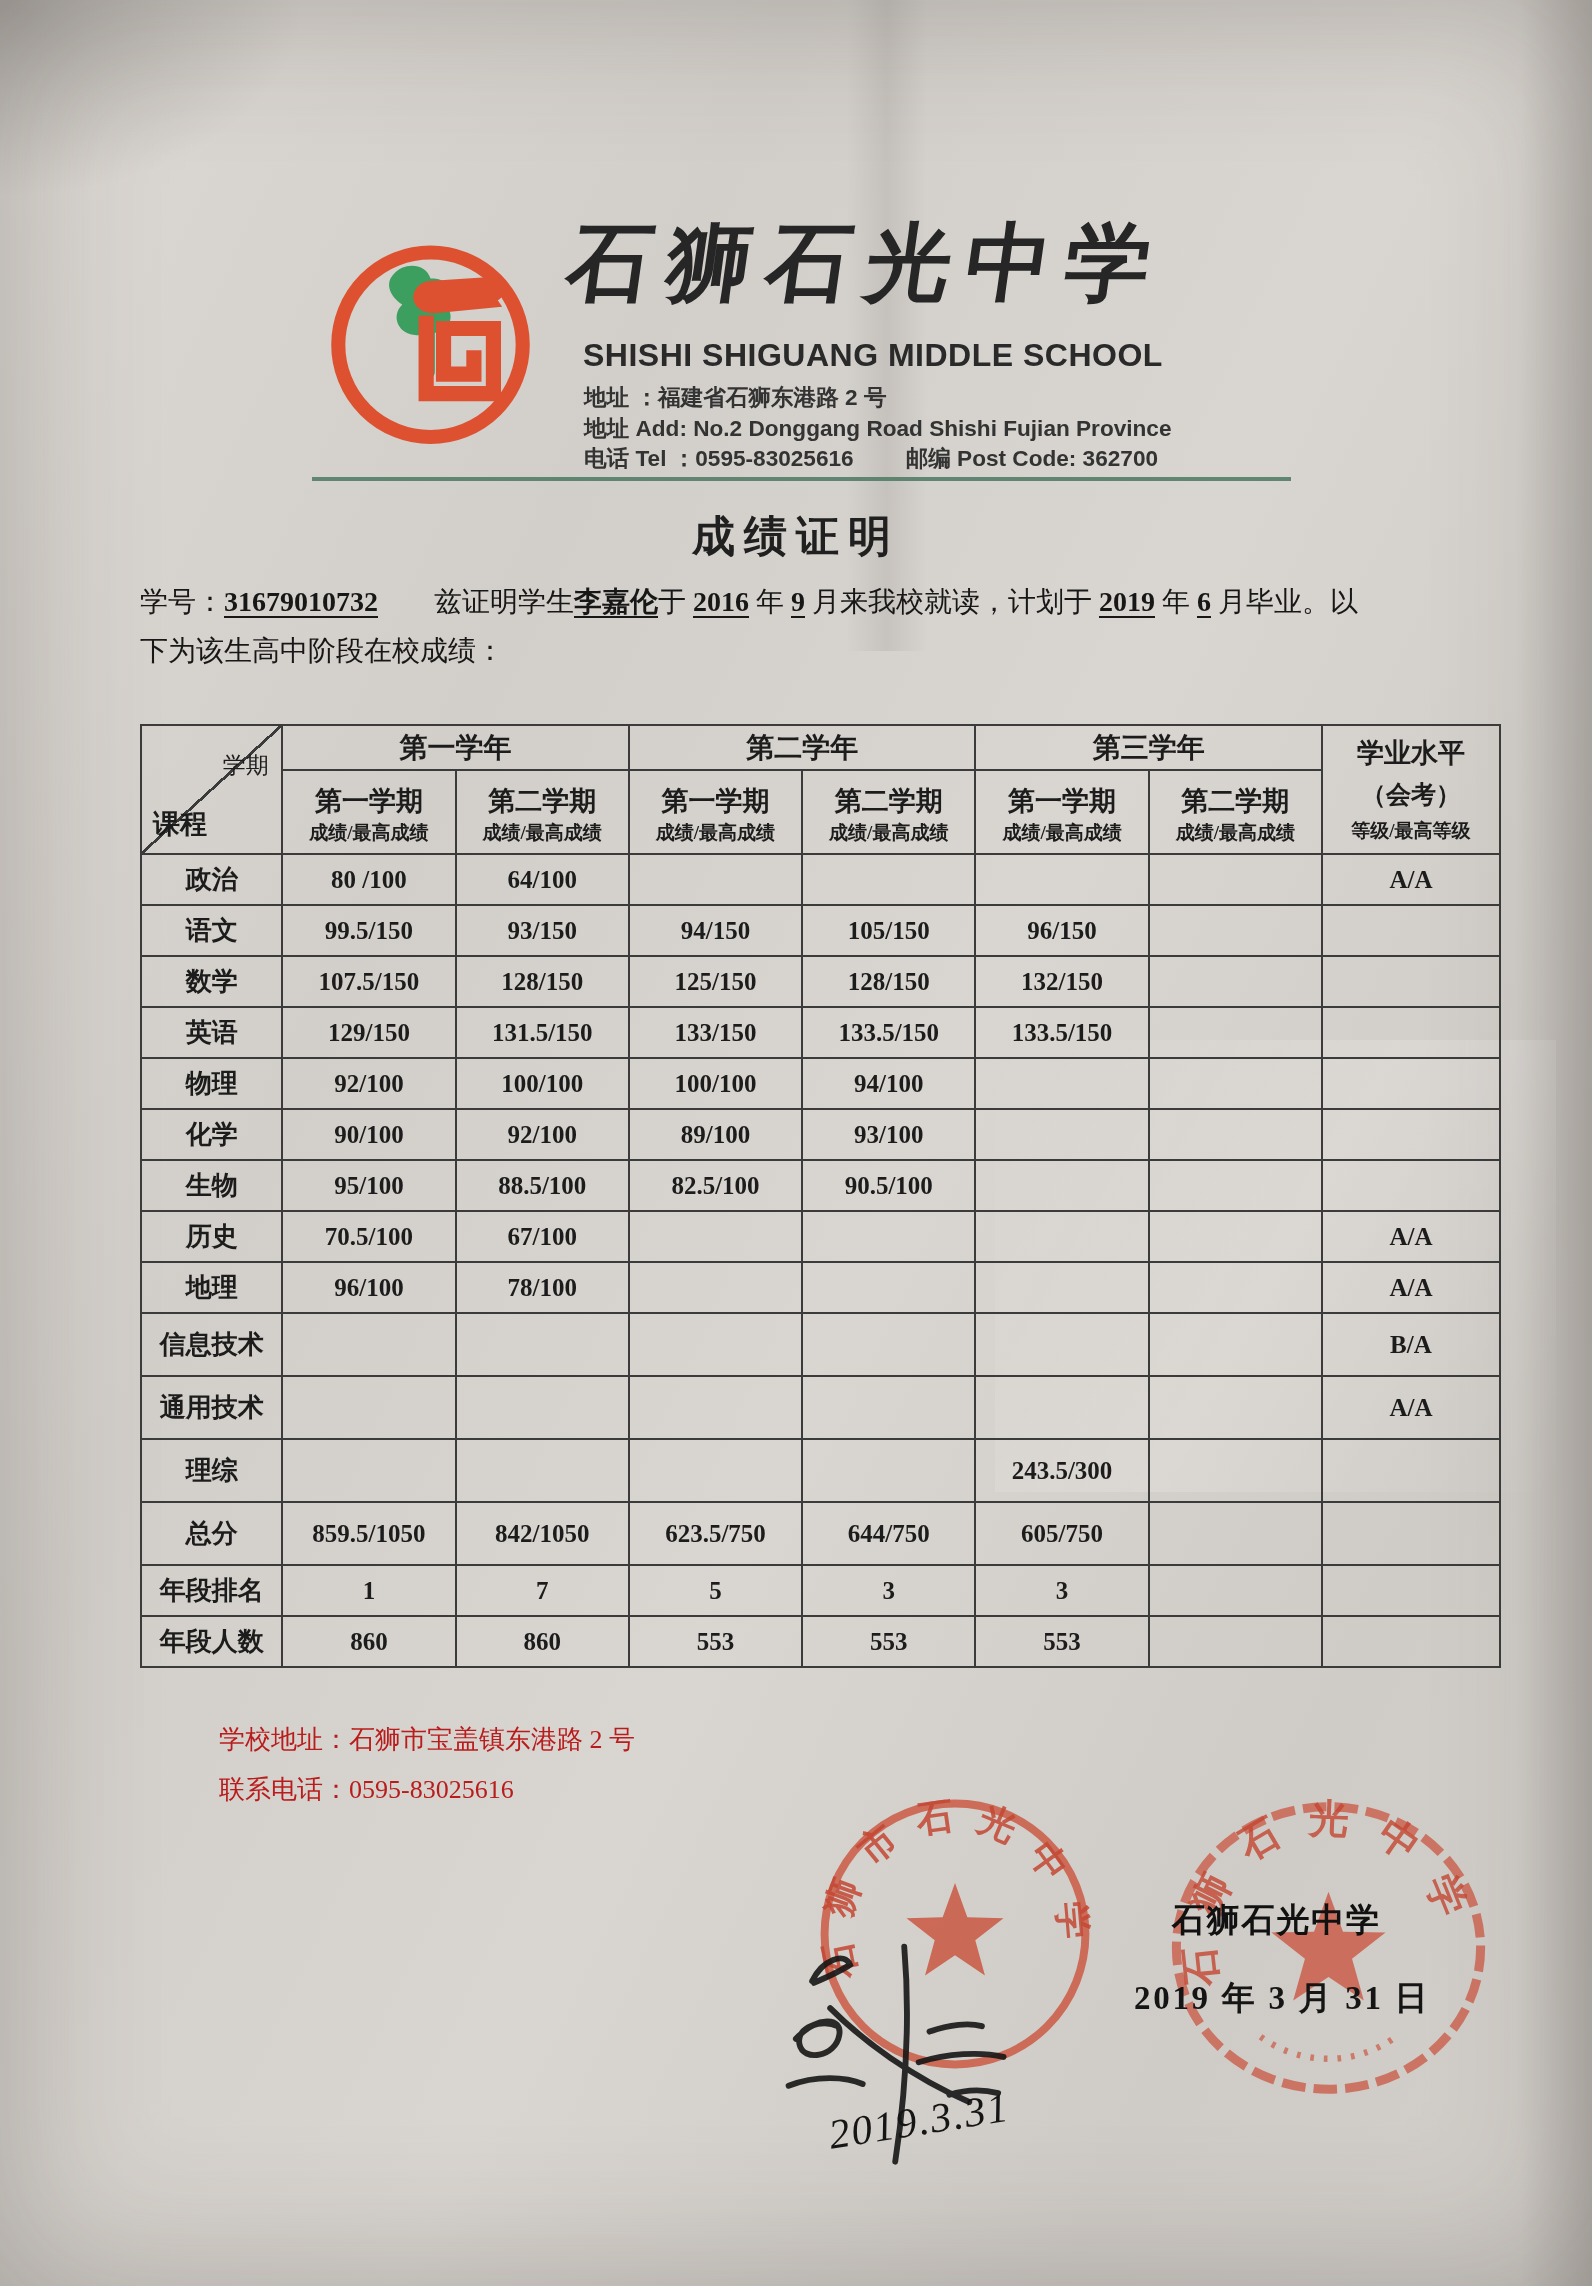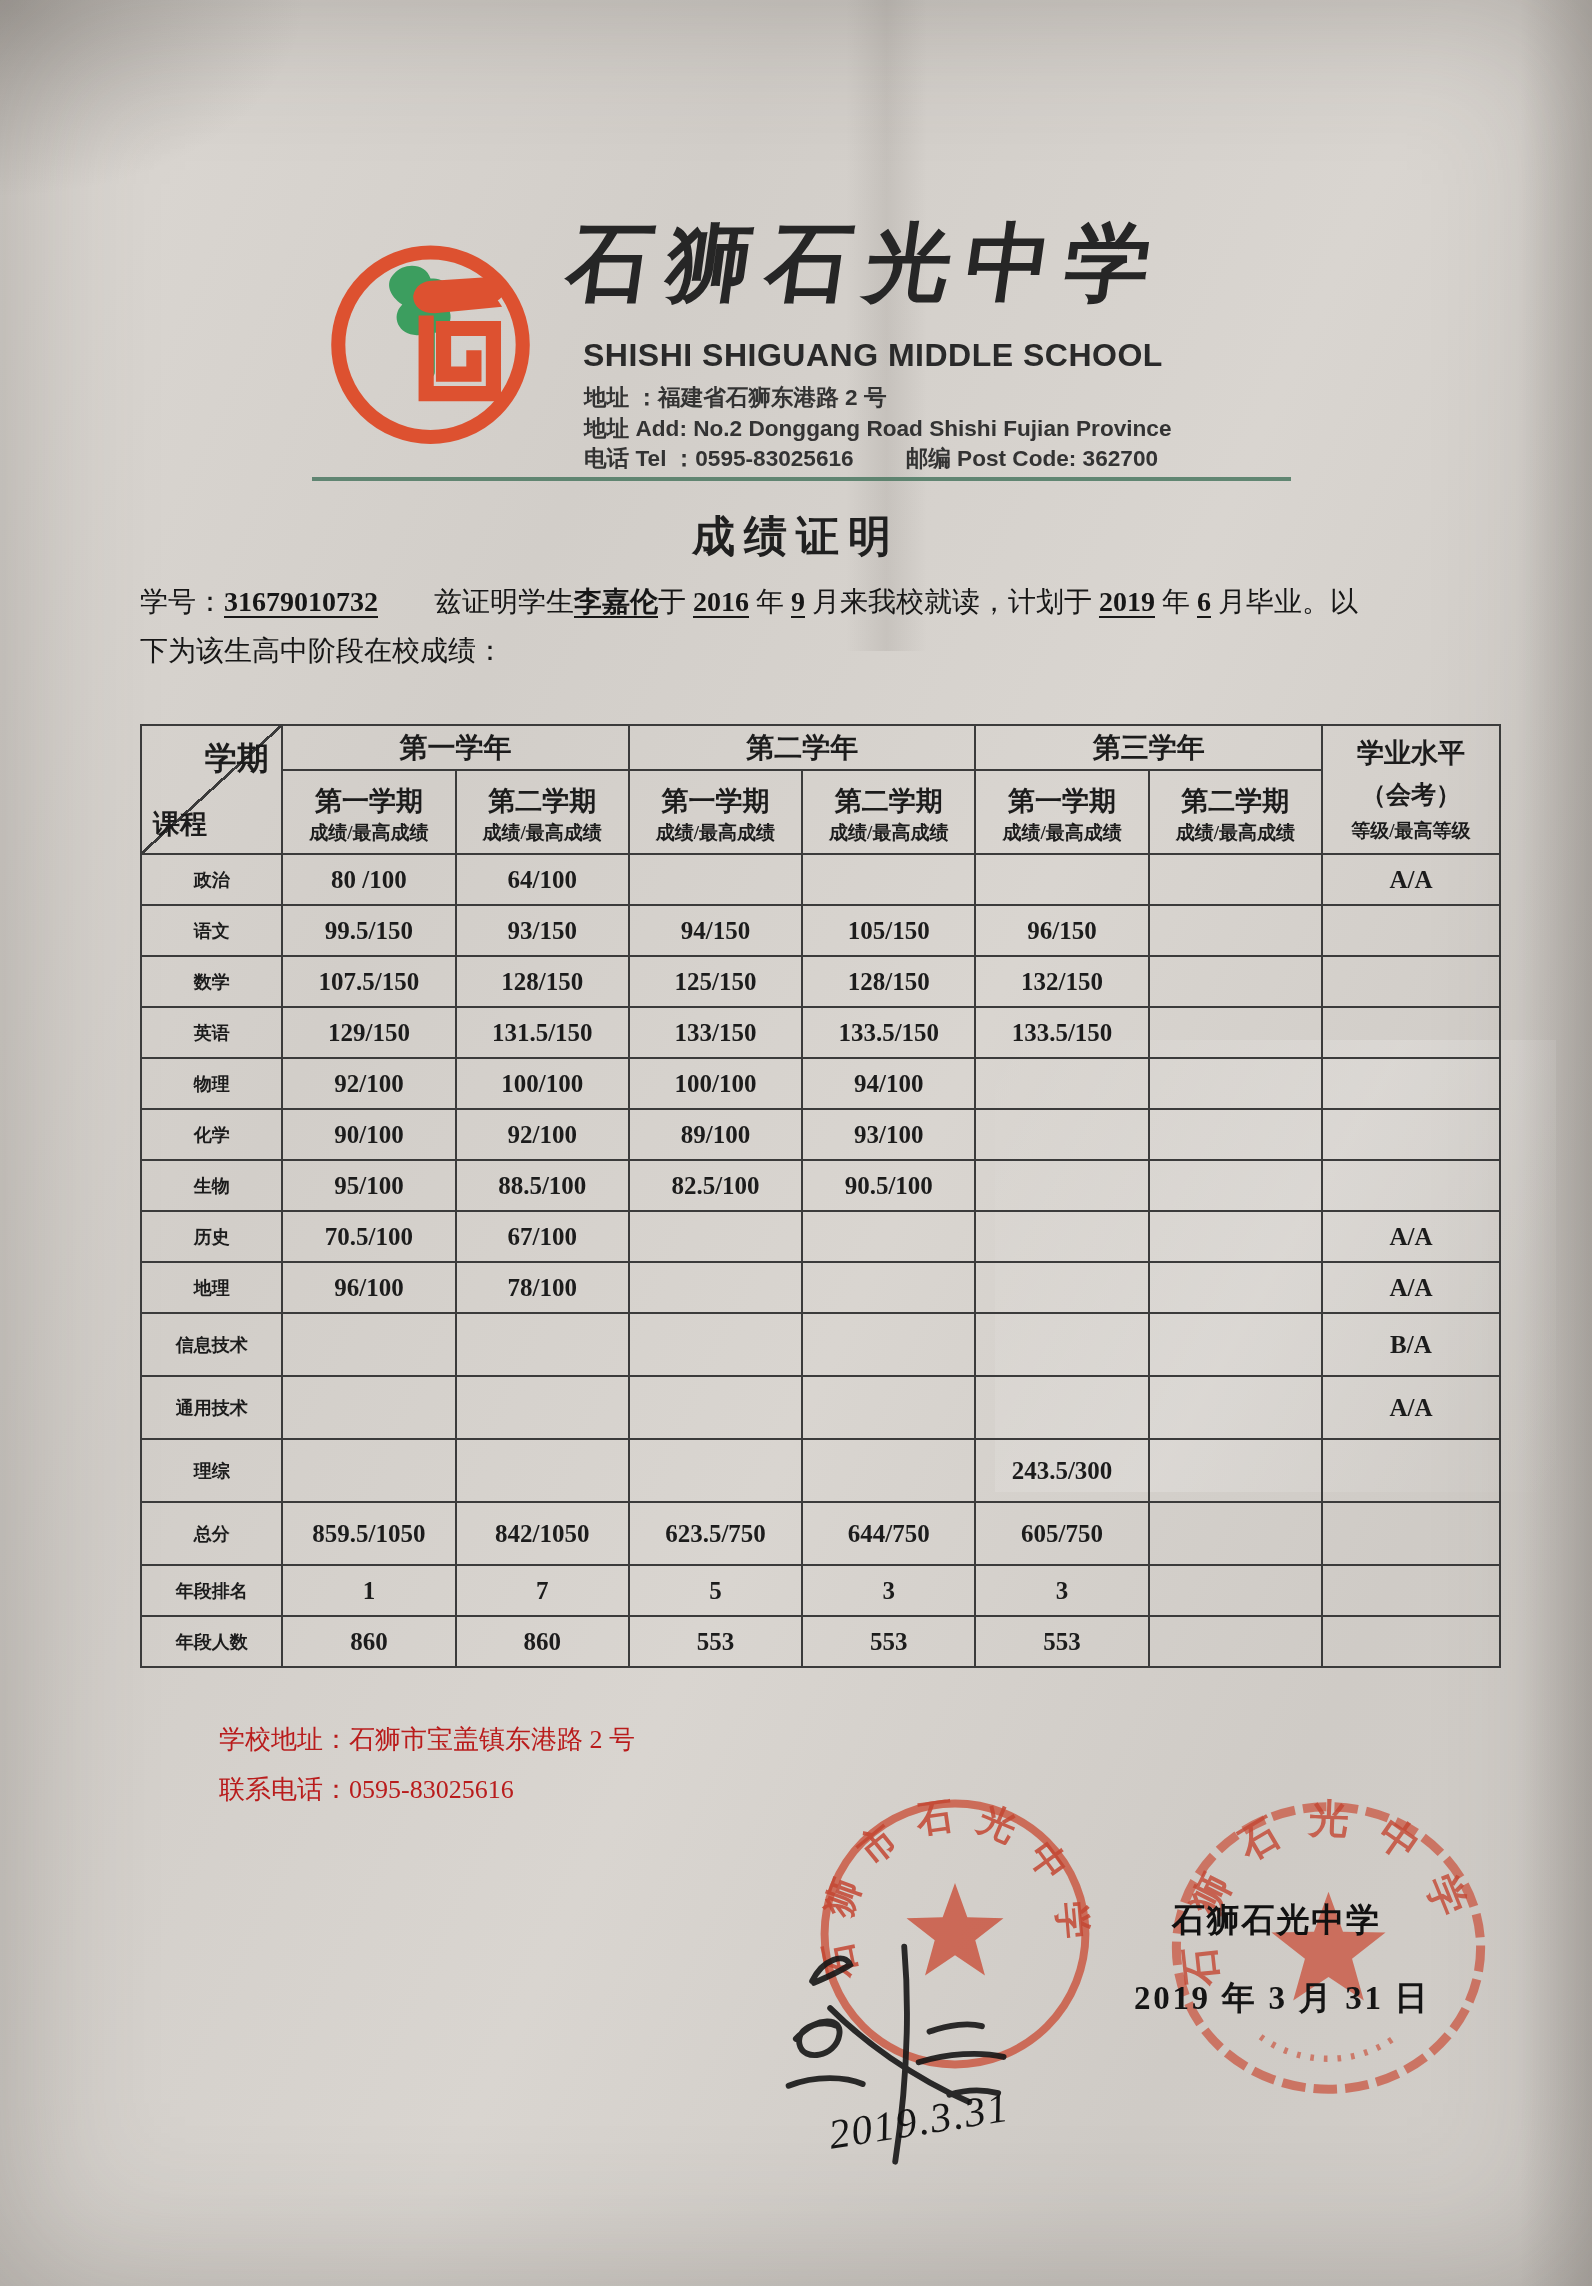--- a/index.html
+++ b/index.html
@@ -51,29 +51,29 @@
     border-collapse:collapse;table-layout:fixed;}
   .grades th,.grades td{border:2.3px solid #3b3b3b;text-align:center;vertical-align:middle;
     color:#1c1c1c;padding:0;}
   .grades{border:2.7px solid #3b3b3b;}
   .grades thead .yr{height:45px;font-size:28px;font-weight:bold;}
   .grades thead .sem{height:83px;font-weight:bold;}
   .sem-name{font-size:27px;line-height:36px;margin-top:5.4px;}
   .sem-sub{font-size:19px;line-height:27px;}
   .corner{position:relative;
     background:linear-gradient(to bottom right,transparent calc(50% - 1.4px),#3b3b3b calc(50% - 1.4px),#3b3b3b calc(50% + 1.4px),transparent calc(50% + 1.4px));}
-  .corner .c-top{position:absolute;top:11px;right:12.7px;font-size:32px;font-weight:bold;}
+  .corner .c-top{position:absolute;top:24px;right:12.7px;font-size:23px;font-weight:normal;}
   .corner .c-bottom{position:absolute;bottom:11px;left:11px;font-size:27px;font-weight:bold;}
   .level-box{display:flex;flex-direction:column;justify-content:space-between;height:109px;padding:9px 19px;font-weight:bold;}
   .level-box .l1{font-size:27px;}
   .level-box .l2{font-size:25px;}
   .level-box .l3{font-size:19px;}
   .grades tbody tr{height:51px;}
   .grades tbody tr:nth-child(n+10):nth-child(-n+13){height:63px;}
-  .grades tbody th{font-size:18px;font-weight:bold;}
+  .grades tbody th{font-size:26px;font-weight:bold;}
   .grades tbody td{font-size:25px;font-weight:bold;}
 
   
   .footer{position:absolute;left:219px;top:1715px;font-size:26px;line-height:50px;color:#b91c1c;}
   .footer p{margin:0;}
 
   
   .stamp{position:absolute;}
   .stamp-left{left:814px;top:1793px;}
   .stamp-right{left:1161px;top:1794px;}

